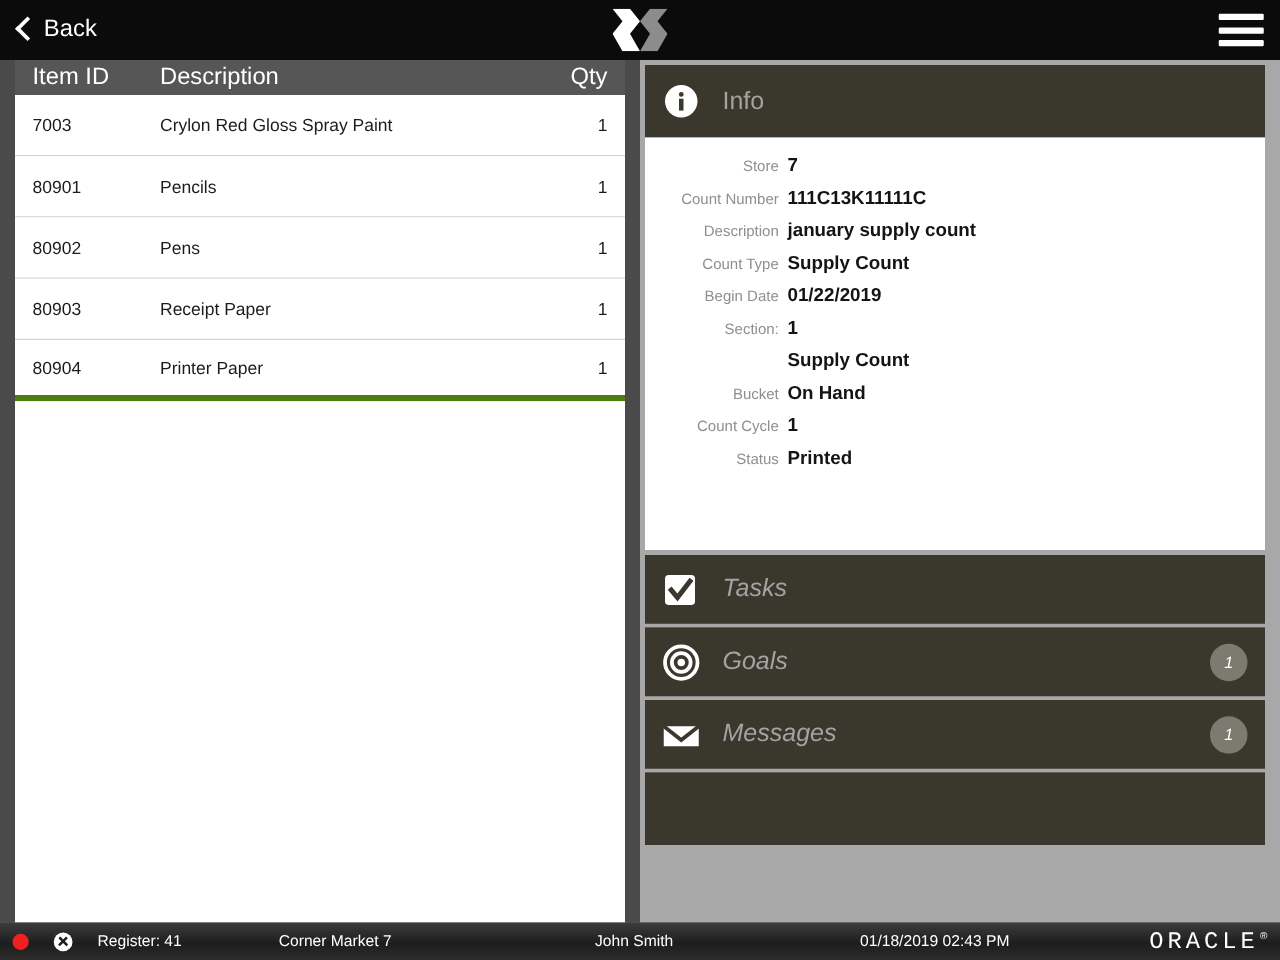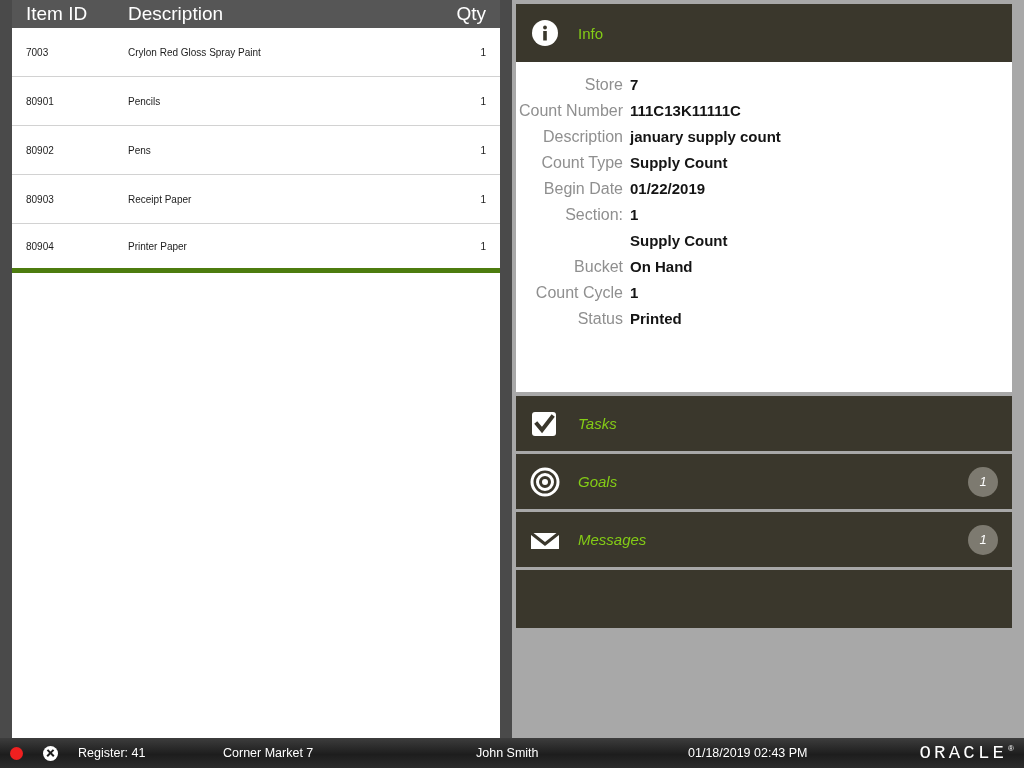--- a/index.html
+++ b/index.html
@@ -122,21 +122,21 @@
   .col-id   { width: 102px; flex: 0 0 102px; }
   .col-desc { flex: 1 1 auto; }
   .col-qty  { width: 60px; flex: 0 0 60px; text-align: right; }
 
   .item-row {
     display: flex;
     align-items: center;
     height: 49px;
     flex: 0 0 49px;
     padding: 0 14px;
-    font-size: 10px;
+    font-size: 14px;
     color: #1c1c1c;
     border-bottom: 1px solid #d2d2d2;
     cursor: pointer;
     background: #fff;
   }
   .item-row:last-of-type { border-bottom: 5px solid #4d7c0f; }
   .list-filler { flex: 1 1 auto; background: #fff; }
 
   
   .right-pane {
@@ -200,22 +200,22 @@
     background: #3a372c;
     height: 58px;
     flex: 0 0 58px;
     display: flex;
     align-items: center;
     padding: 0 14px;
     gap: 18px;
     cursor: pointer;
   }
   .section-title {
-    color: #84cc16;
-    font-size: 15px;
+    color: #a3a3a3;
+    font-size: 20px;
   }
   .sec-icon {
     width: 30px; height: 30px;
     flex: 0 0 30px;
     display: flex;
     align-items: center;
     justify-content: center;
   }
   .badge {
     margin-left: auto;
@@ -240,21 +240,21 @@
     display: flex;
     align-items: baseline;
     height: 26px;
     padding-left: 0;
   }
   .kv .k {
     width: 114px;
     flex: 0 0 114px;
     text-align: right;
     color: #8f8f8f;
-    font-size: 16px;
+    font-size: 12px;
     padding-right: 7px;
   }
   .kv .v {
     color: #141414;
     font-size: 15px;
     font-weight: bold;
   }
 
   .accordion { display: flex; flex-direction: column; }
   .acc-row { border-bottom: 3px solid #a8a8a8; font-style: italic; }
@@ -305,20 +305,39 @@
     letter-spacing: 3.2px;
     font-family: Liberation Mono, monospace;
   }
   .oracle-reg { color: #fff; font-size: 8px; margin-left: 1px; margin-top: 2px; }
 </style>
 </head>
 <body>
 
 <div id="app">
 
+  <div class="topbar">
+    <div class="back-btn">
+      <span class="chev-left"></span>
+      <span class="back-label">Back</span>
+    </div>
+
+    <div class="logo-x">
+      <svg viewBox="0 0 44 34" width="44" height="34" aria-hidden="true">
+        <polygon points="0,0 14,0 22,10 14,20 22,34 8,34 0,20 8,10" fill="#ffffff"></polygon>
+        <polygon points="44,0 30,0 22,10 30,20 22,34 36,34 44,20 36,10" fill="#8c8c8c"></polygon>
+      </svg>
+    </div>
+
+    <div class="hamburger">
+      <span></span>
+      <span></span>
+      <span></span>
+    </div>
+  </div>
 
   <div class="body">
 
     <div class="left-pane">
       <div class="list-card">
         <div class="list-head">
           <div class="col-id">Item ID</div>
           <div class="col-desc">Description</div>
           <div class="col-qty">Qty</div>
         </div>

